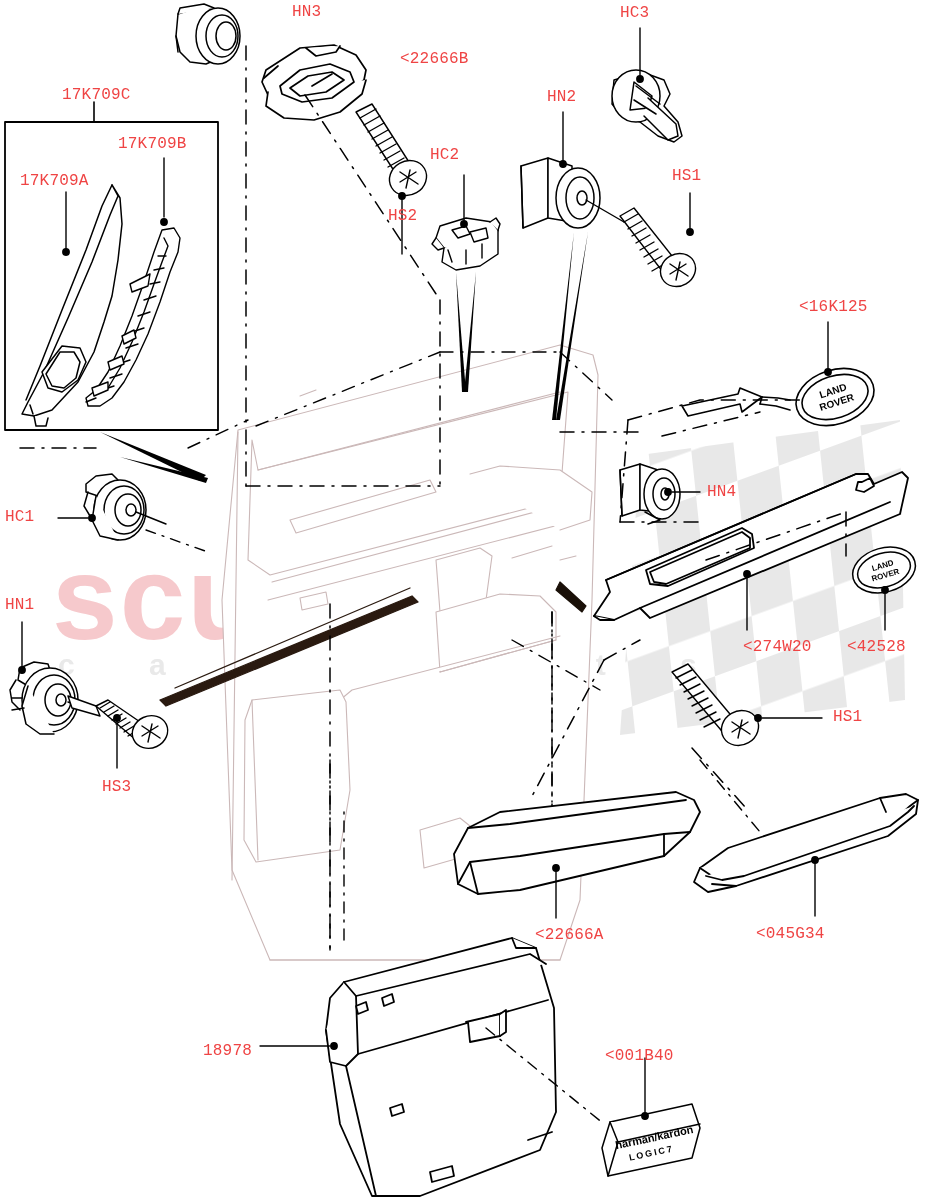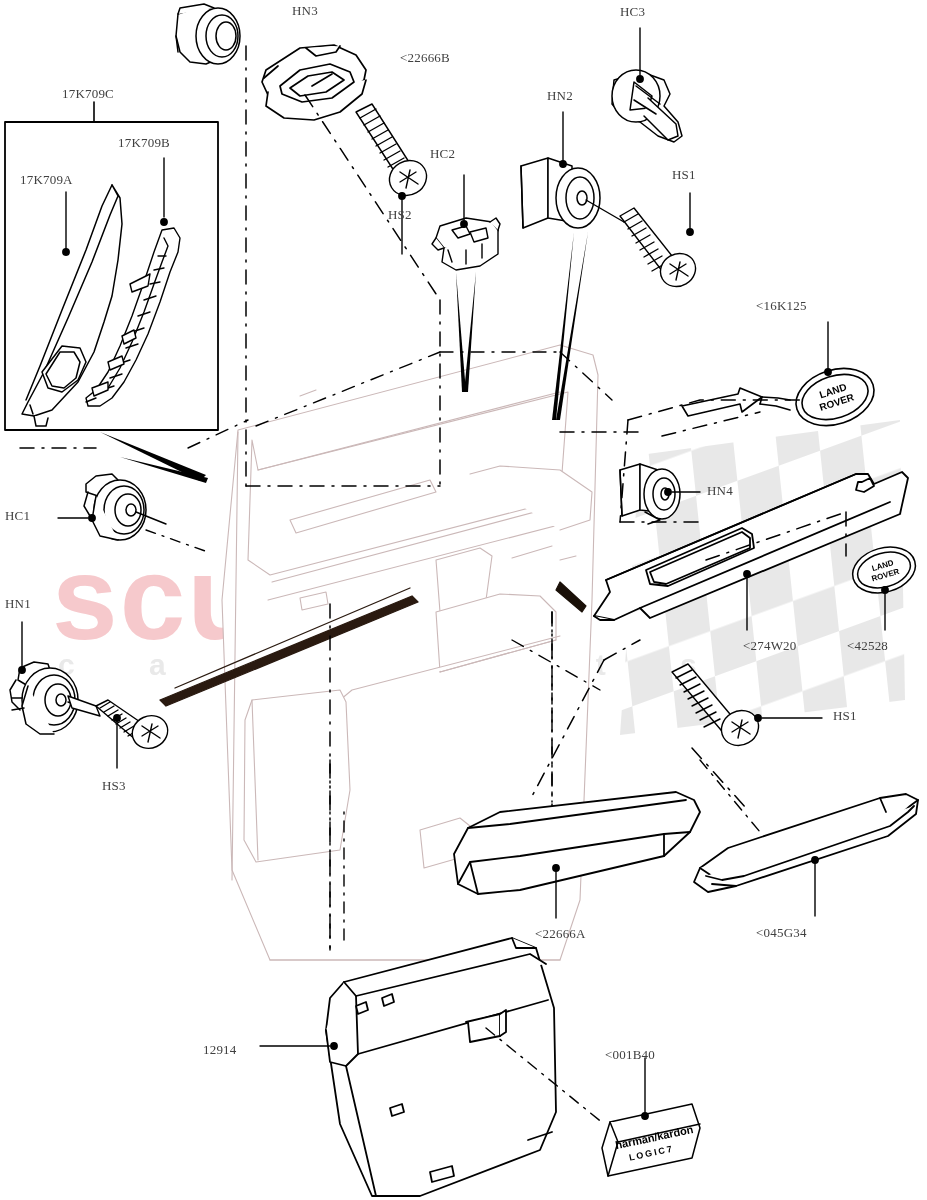--- a/index.html
+++ b/index.html
@@ -1,19 +1,19 @@
 <!DOCTYPE html>
 <html><head>
 <meta charset="utf-8">
 <style>
   html,body{margin:0;padding:0;background:#fff;}
   body{font-family:"Liberation Sans",sans-serif;}
   #sheet{position:relative;width:927px;height:1200px;background:#fff;overflow:hidden;}
   #sheet svg{position:absolute;left:0;top:0;}
-  .lbl{position:absolute;color:#404040;font-size:13px;font-family:Liberation Serif, serif;
+  .lbl{position:absolute;color:#ef4444;font-size:16px;font-family:Liberation Mono, monospace;
        white-space:nowrap;letter-spacing:.2px;}
   .wm-scuderia{position:absolute;left:52px;top:530px;font-size:118px;font-weight:bold;
        color:#f6c9cc;letter-spacing:2px;font-family:"Liberation Sans",sans-serif;
        -webkit-user-select:none;user-select:none;}
   .wm-carparts{position:absolute;left:58px;top:648px;font-size:30px;color:#e9e9e9;
        letter-spacing:33px;font-family:"Liberation Sans",sans-serif;font-weight:bold;}
 </style>
 </head>
 <body>
 
@@ -429,26 +429,26 @@
   <div class="lbl" style="left:292px;top:3px">HN3</div>
   <div class="lbl" style="left:400px;top:50px">&lt;22666B</div>
   <div class="lbl" style="left:620px;top:4px">HC3</div>
   <div class="lbl" style="left:62px;top:86px">17K709C</div>
   <div class="lbl" style="left:547px;top:88px">HN2</div>
   <div class="lbl" style="left:118px;top:135px">17K709B</div>
   <div class="lbl" style="left:430px;top:146px">HC2</div>
   <div class="lbl" style="left:672px;top:167px">HS1</div>
   <div class="lbl" style="left:20px;top:172px">17K709A</div>
   <div class="lbl" style="left:388px;top:207px">HS2</div>
-  <div class="lbl" style="left:756px;top:298px">&lt;16K125</div>
+  <div class="lbl" style="left:799px;top:298px">&lt;16K125</div>
   <div class="lbl" style="left:707px;top:483px">HN4</div>
   <div class="lbl" style="left:5px;top:508px">HC1</div>
   <div class="lbl" style="left:5px;top:596px">HN1</div>
   <div class="lbl" style="left:743px;top:638px">&lt;274W20</div>
   <div class="lbl" style="left:847px;top:638px">&lt;42528</div>
   <div class="lbl" style="left:833px;top:708px">HS1</div>
   <div class="lbl" style="left:102px;top:778px">HS3</div>
   <div class="lbl" style="left:535px;top:926px">&lt;22666A</div>
   <div class="lbl" style="left:756px;top:925px">&lt;045G34</div>
-  <div class="lbl" style="left:203px;top:1042px">12914</div>
+  <div class="lbl" style="left:203px;top:1042px">18978</div>
   <div class="lbl" style="left:605px;top:1047px">&lt;001B40</div>
 
 </div>
 
 </body></html>

